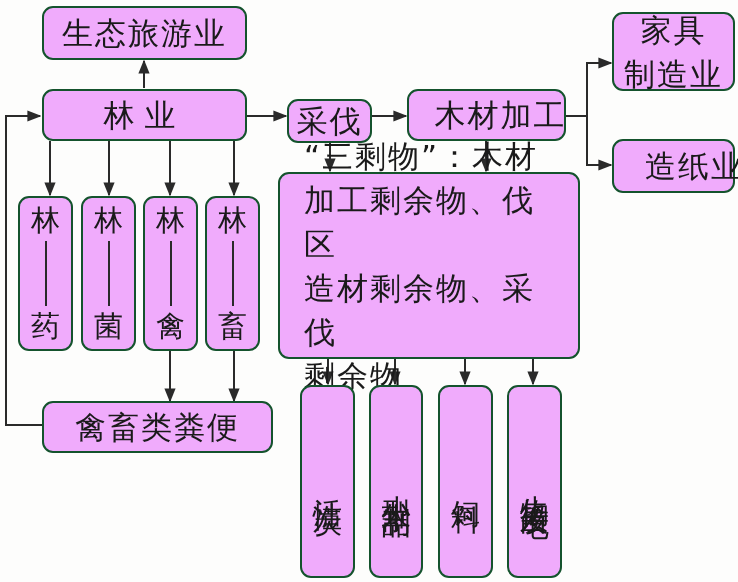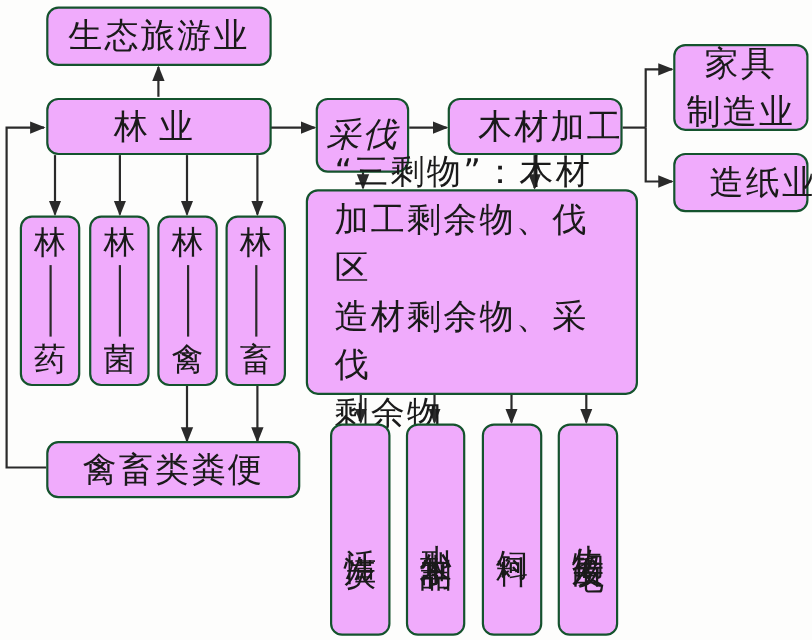--- a/index.html
+++ b/index.html
@@ -90,29 +90,29 @@
       <span class="ch">林</span>
       <span class="dash"></span>
       <span class="ch">畜</span>
     </div>
 </div>
 
 <div class="box" style="left:42px;top:401px;width:231px;height:52px;">
   <span class="txt">禽畜类粪便</span>
 </div>
 
-<div class="box" style="left:287px;top:89px;width:85px;height:68px;font-style:italic;">
+<div class="box" style="left:287px;top:99px;width:85px;height:44px;">
   <span class="txt">采伐</span>
 </div>
 
 <div class="box" style="left:407px;top:89px;width:159px;height:52px;padding-left:28px;">
   <span class="txt">木材加工</span>
 </div>
 
-<div class="box" style="left:612px;top:12px;width:123px;height:79px;margin-top:28px;">
+<div class="box" style="left:612px;top:12px;width:123px;height:79px;">
   <span class="txt" style="white-space:pre-line;text-align:center;line-height:44px;">家具
 制造业</span>
 </div>
 
 <div class="box" style="left:612px;top:139px;width:123px;height:54px;padding-left:42px;">
   <span class="txt">造纸业</span>
 </div>
 
 <div class="box" style="left:278px;top:172px;width:302px;height:187px;justify-content:flex-start;">
   <span class="multi">“三剩物”：木材

